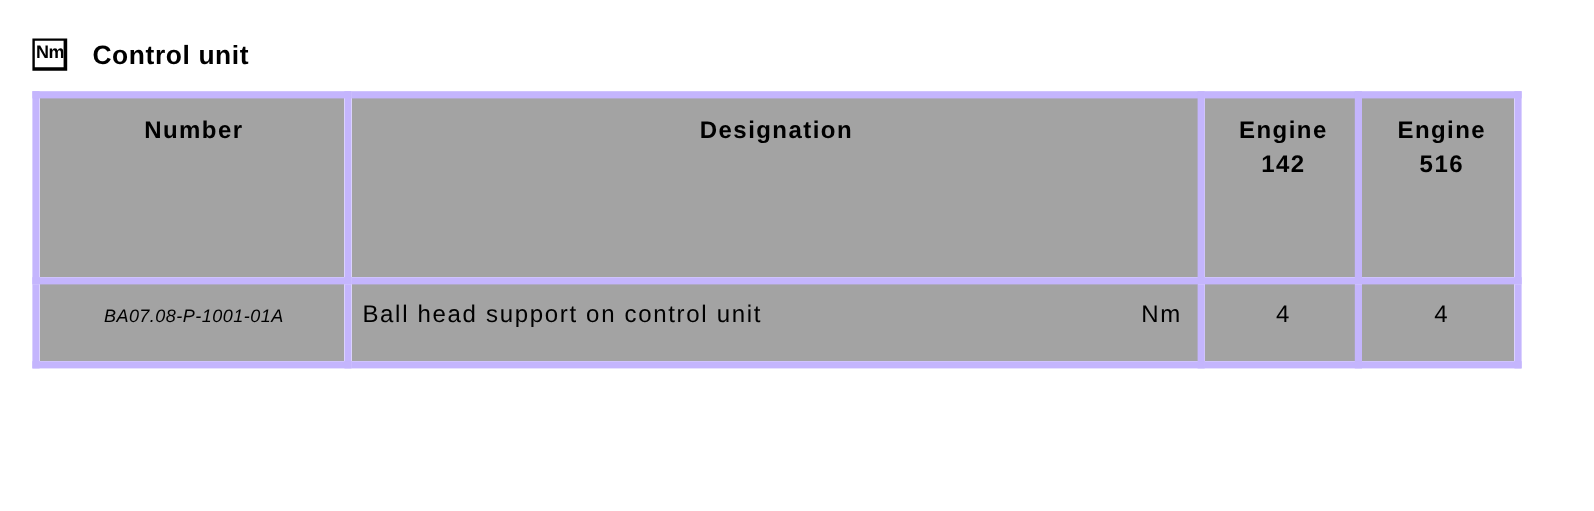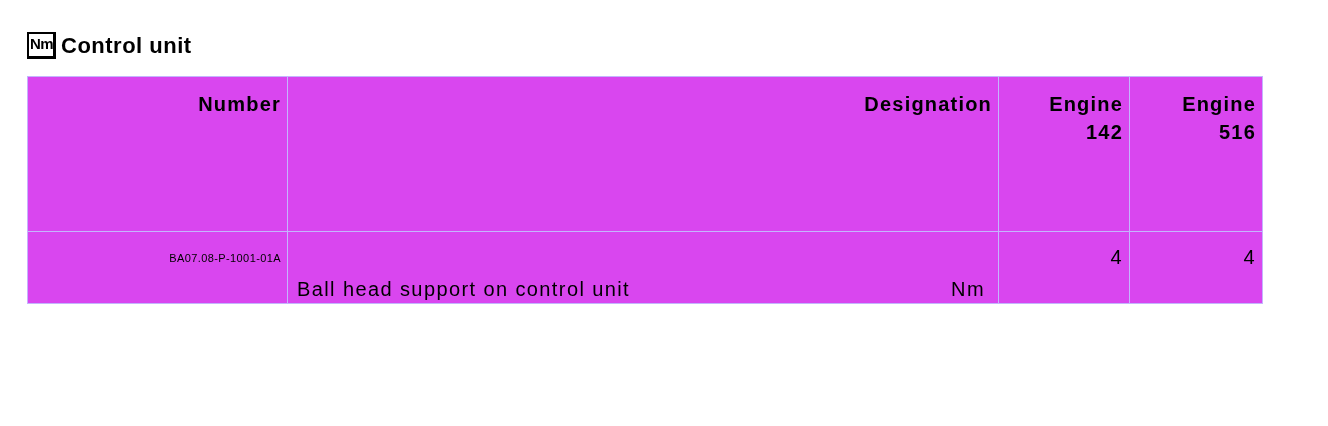--- a/index.html
+++ b/index.html
@@ -38,68 +38,69 @@
     letter-spacing: -0.5px;
     padding-left: 1px;
     overflow: hidden;
   }
   .title {
     font-size: 22px;
     font-weight: bold;
     line-height: 26px;
     letter-spacing: 0.5px;
     white-space: nowrap;
+    margin-left: 16px;
   }
   
   table.spec-table {
     position: absolute;
     left: 27px;
     top: 76px;
     width: 1235px;
     border-collapse: collapse;
     table-layout: fixed;
   }
   .spec-table th,
   .spec-table td {
-    border: 1px solid #c4b5fd;
+    border: 6px solid #c4b5fd;
     vertical-align: top;
-    text-align: right;
-    background: #d946ef;
+    text-align: center;
+    background: #a3a3a3;
     box-sizing: border-box;
     overflow: hidden;
   }
   .spec-table th {
     font-size: 20px;
     font-weight: bold;
     line-height: 28px;
     letter-spacing: 1.2px;
     height: 155px;
     padding: 13px 6px 0 9px;
   }
   th.col-engine { padding-left: 12px; }
   tr.row-1 td { height: 70px; }
   tr.row-2 td { height: 95px; }
   td.cell-number {
-    font-size: 11px;
+    font-size: 15px;
     letter-spacing: 0.4px;
     line-height: 19px;
     padding: 17px 6px 0 9px;
     white-space: nowrap;
+    font-style: italic;
   }
   td.cell-designation {
     font-size: 20px;
     line-height: 28px;
     letter-spacing: 1.4px;
     padding: 11px 13px 0 9px;
   }
   .desig-flex {
     display: flex;
     justify-content: space-between;
     align-items: flex-start;
-    margin-top: 32px;
   }
   .desig-text { max-width: 580px; }
   .unit-label { white-space: nowrap; }
   td.cell-engine {
     font-size: 20px;
     line-height: 28px;
     letter-spacing: 1.4px;
     padding: 11px 6px 0 12px;
   }
 </style>

